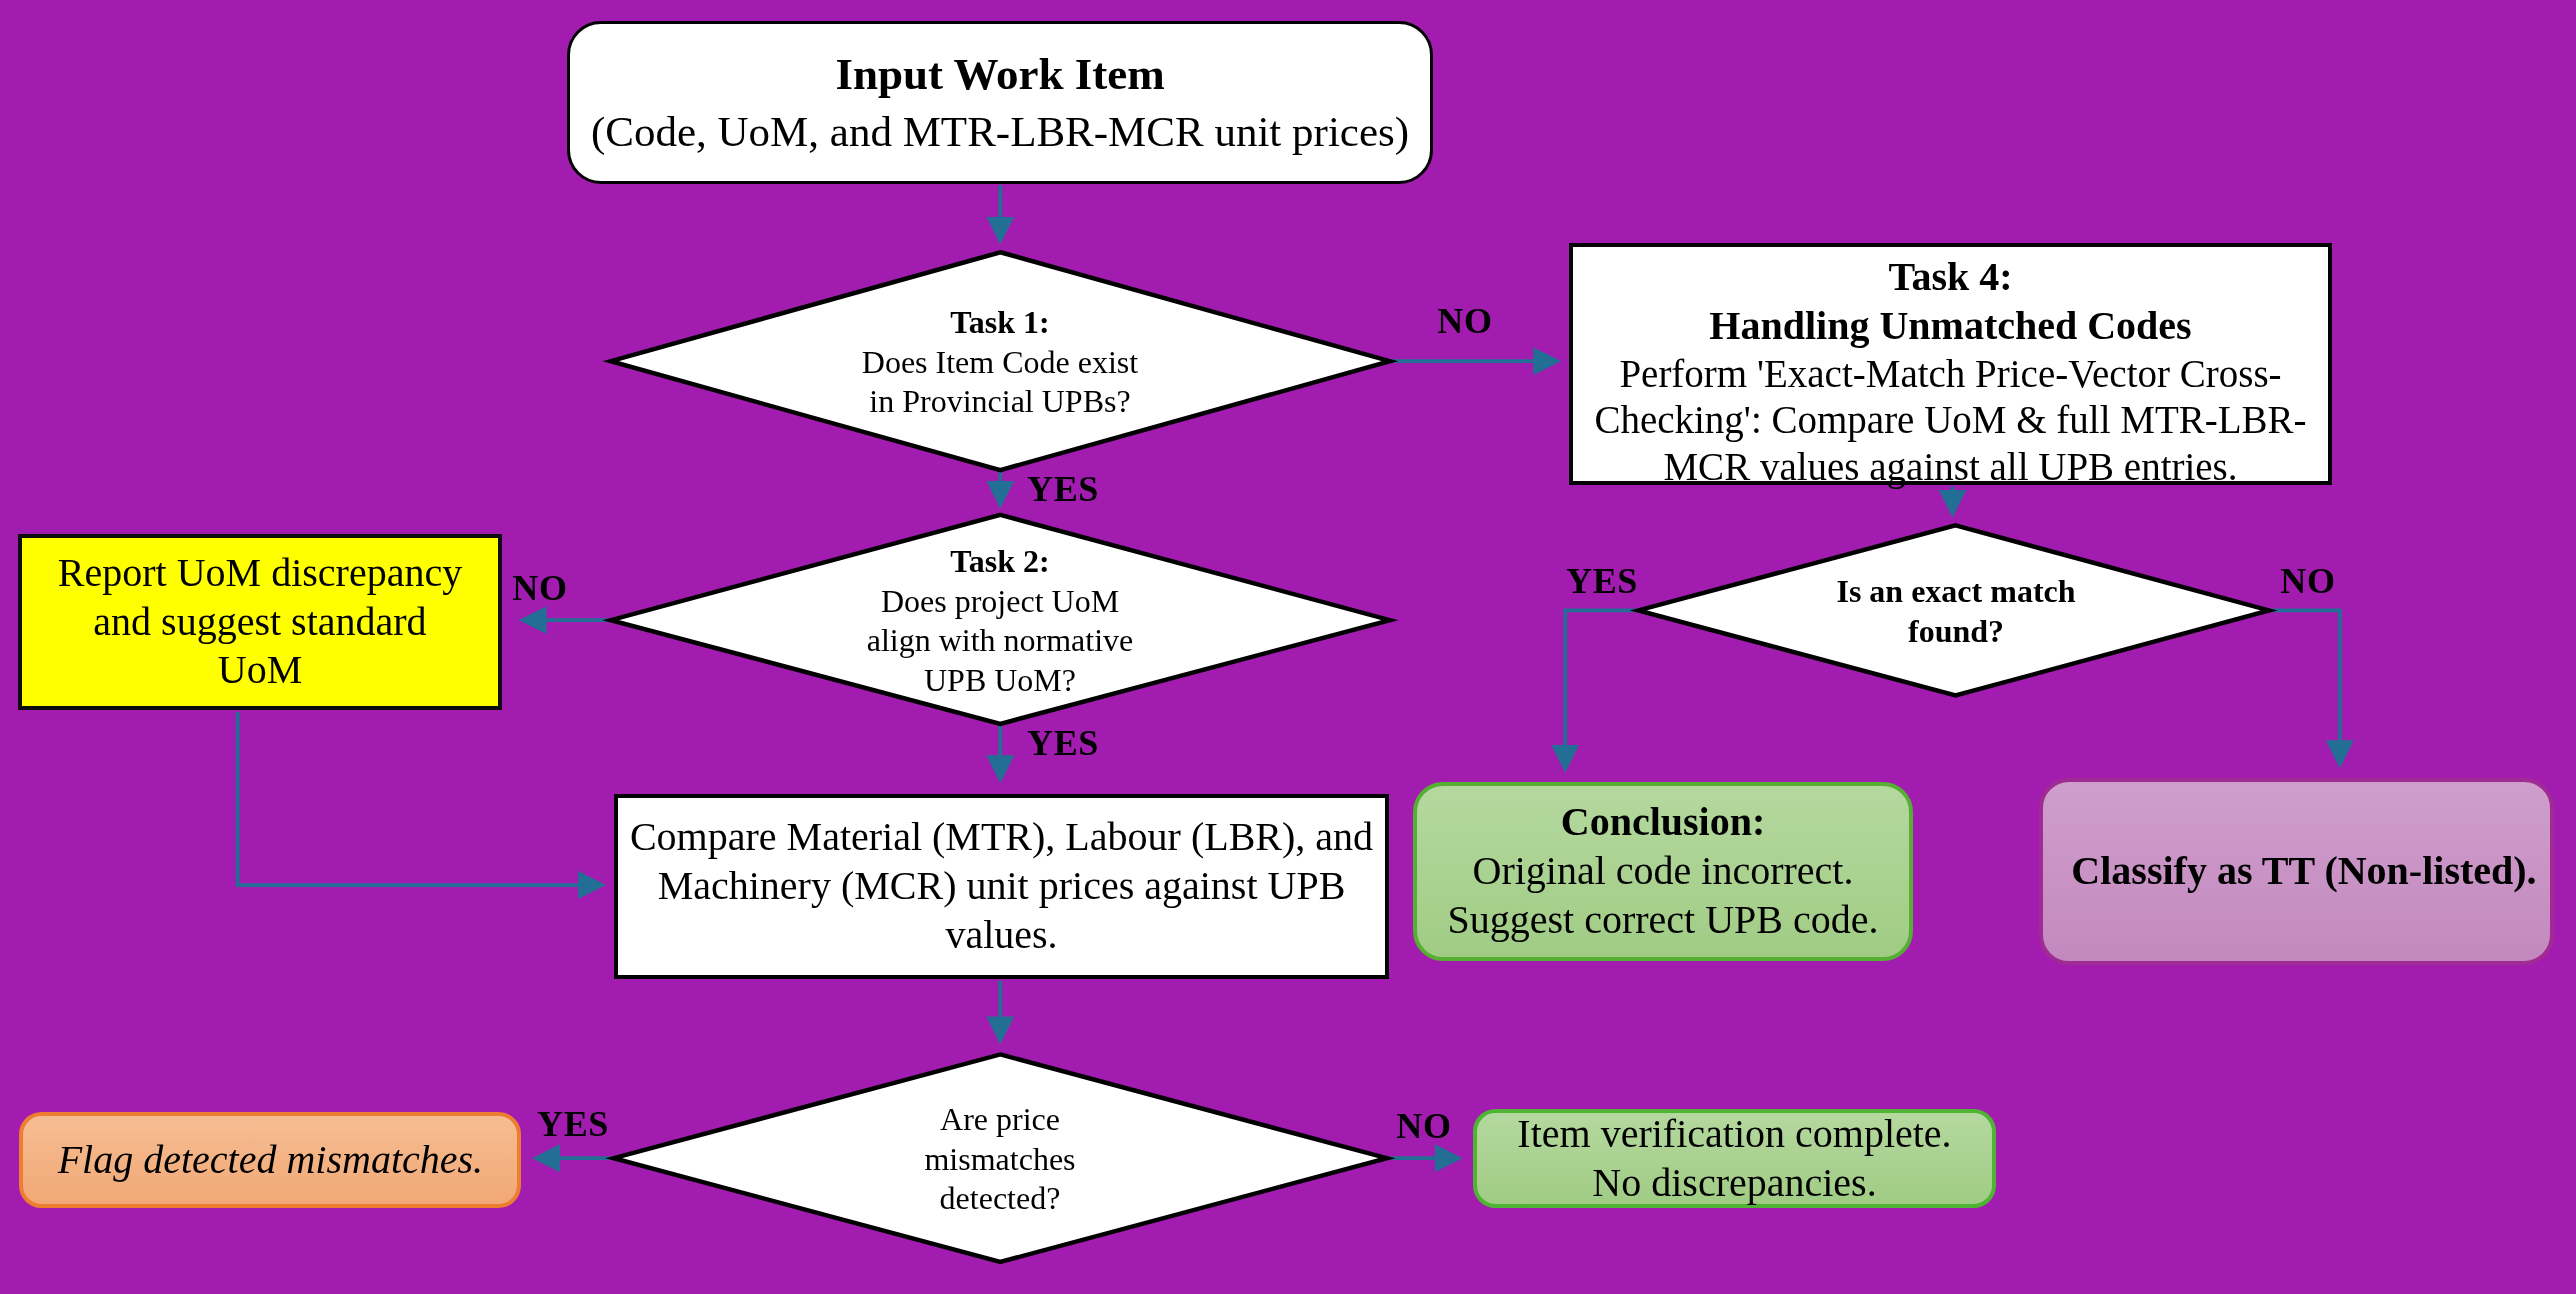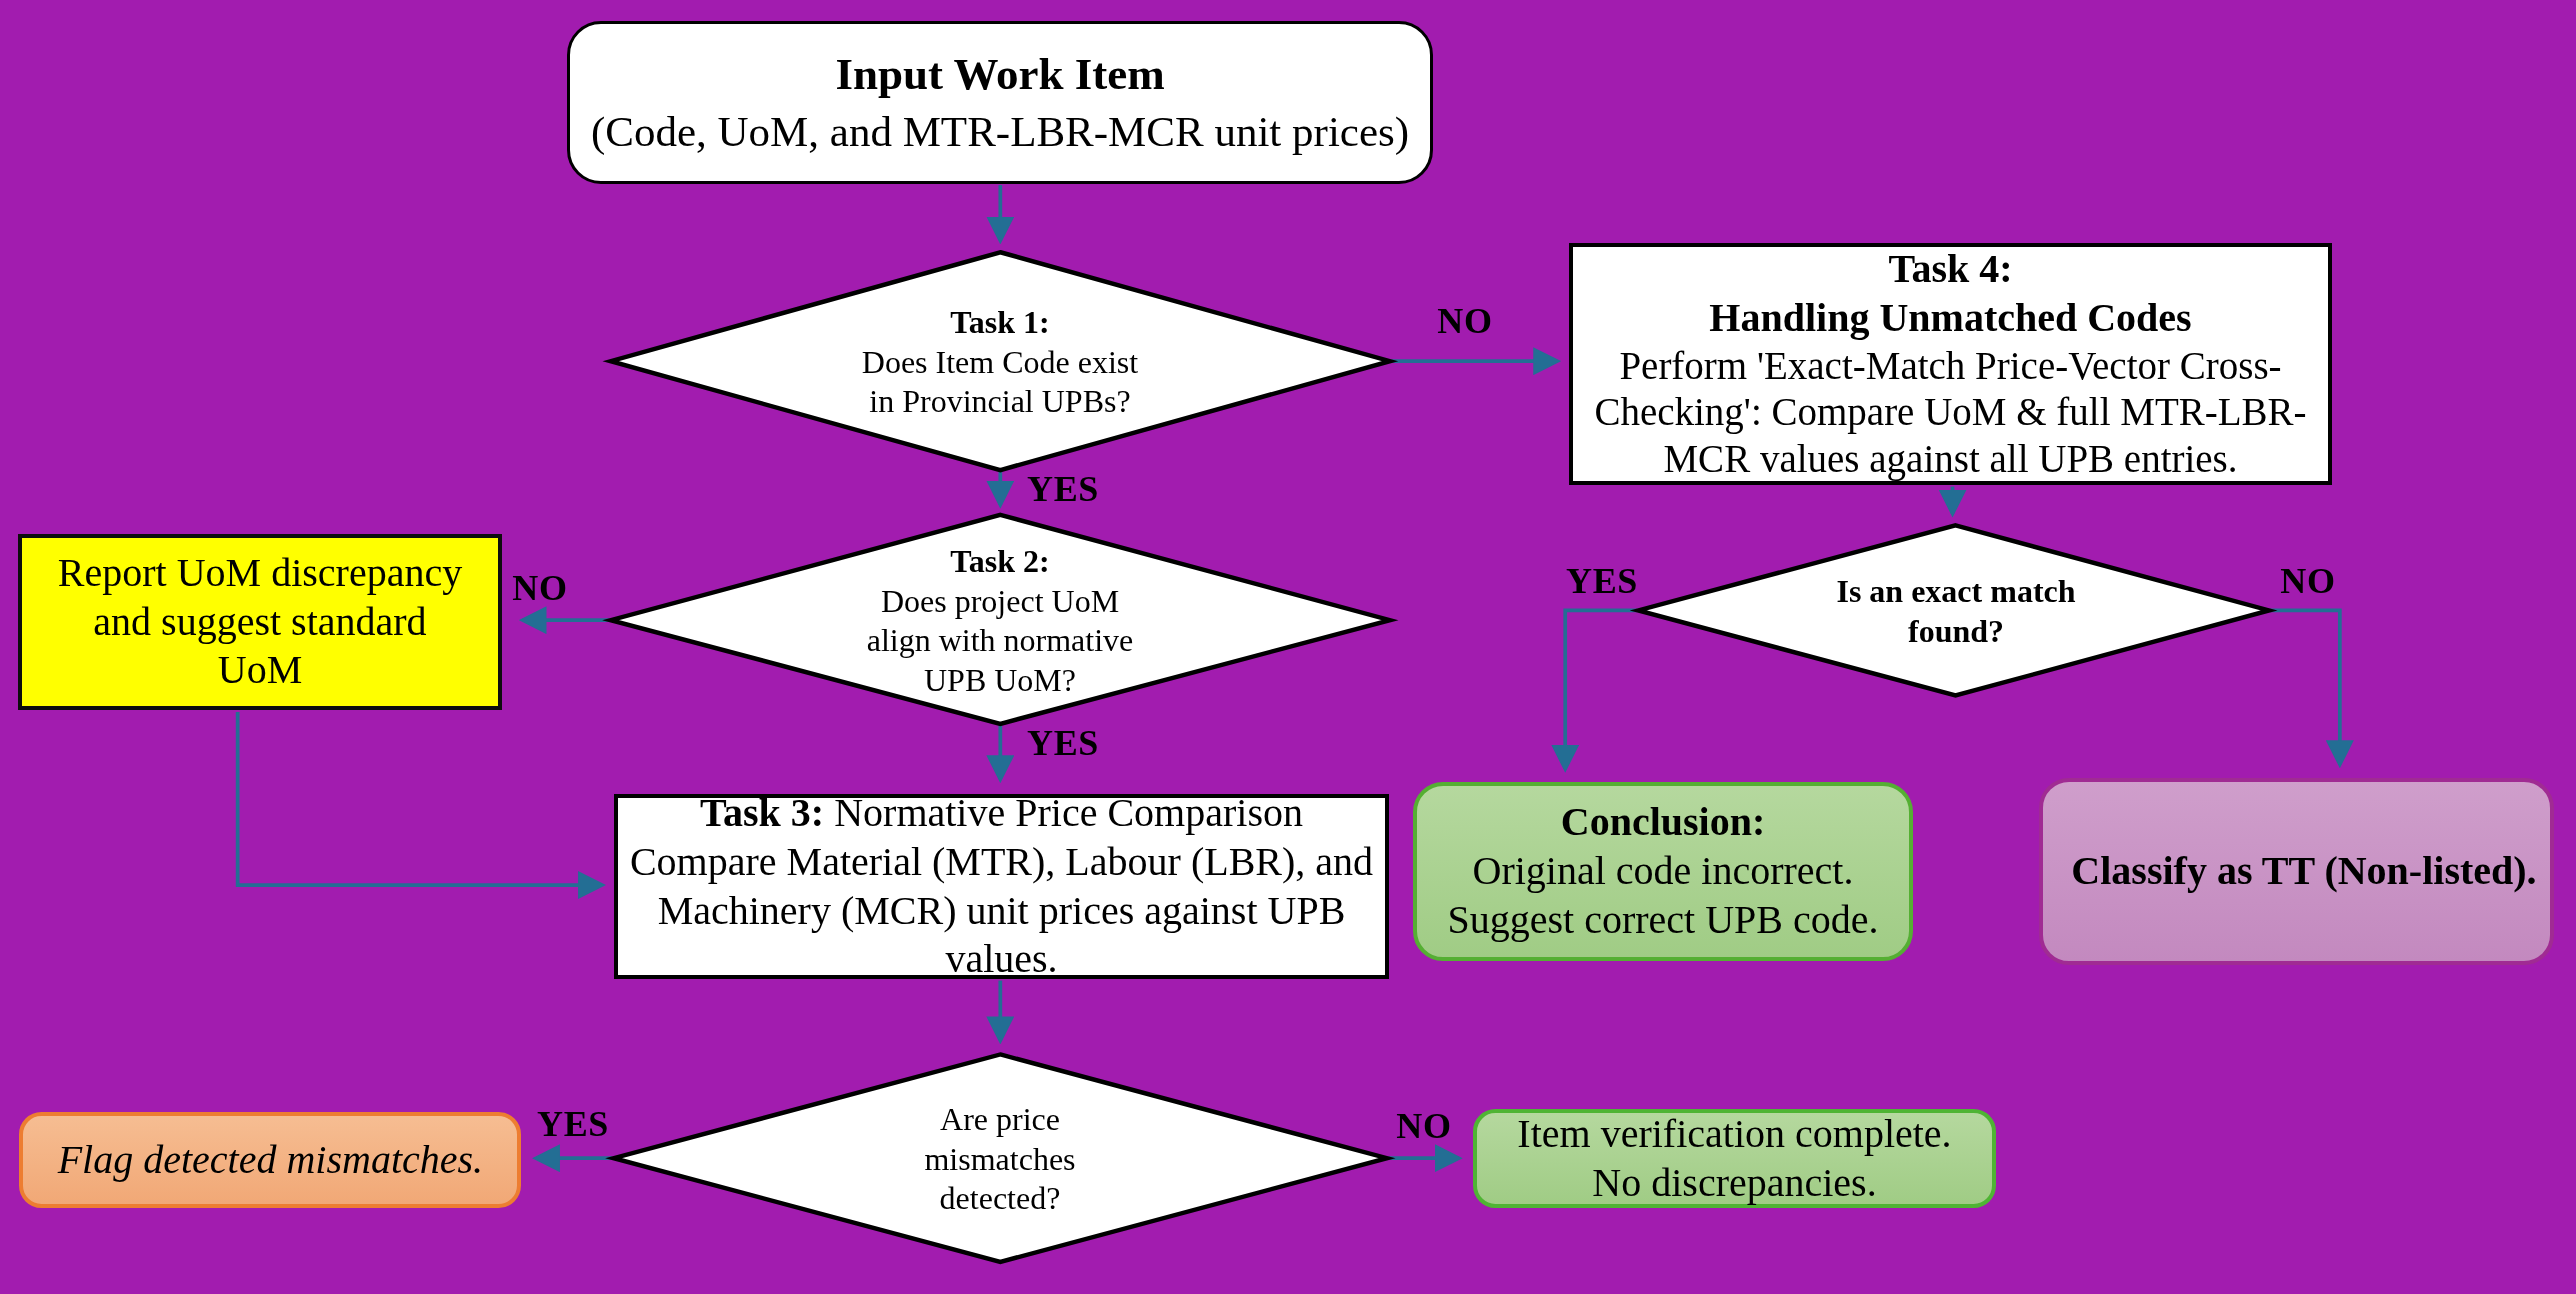--- a/index.html
+++ b/index.html
@@ -70,38 +70,35 @@
     <polygon points="1340,690 1862,831 1340,970 818,831" fill="#ffffff" stroke="#000000" stroke-width="6"></polygon>
     <polygon points="2620,704 3040,818 2620,932 2195,818" fill="#ffffff" stroke="#000000" stroke-width="6"></polygon>
     <polygon points="1340,1413 1858,1552 1340,1691 822,1552" fill="#ffffff" stroke="#000000" stroke-width="6"></polygon>
   </svg>
 
   <div class="node rounded-start" style="left:567px;top:21px;width:866px;height:163px;">
     <div class="start-line1">Input Work Item</div>
     <div class="start-line2">(Code, UoM, and MTR-LBR-MCR unit prices)</div>
   </div>
 
-  <div class="node rect" style="left:1569px;top:243px;width:763px;height:242px;padding:6px 10.5px;">
+  <div class="node rect" style="left:1569px;top:243px;width:763px;height:242px;padding:6px 10.5px;justify-content:space-between;">
     <div class="t-title">Task 4:</div>
     <div class="t-title">Handling Unmatched Codes</div>
     <div class="t-body-sm lines">Perform 'Exact-Match Price-Vector Cross-
 Checking': Compare UoM &amp; full MTR-LBR-
 MCR values against all UPB entries.</div>
   </div>
 
   <div class="node yellow" style="left:18px;top:534px;width:484px;height:176px;">
     <div class="t-body lines">Report UoM discrepancy
 and suggest standard
 UoM</div>
   </div>
 
   <div class="node rect" style="left:614px;top:794px;width:775px;height:185px;padding:4.5px 9px;">
-    <div class="t-body">
-      <span class="inline-title">Task 3:</span><span> Normative Price Comparison</span>
-    </div>
     <div class="t-body lines">Compare Material (MTR), Labour (LBR), and
 Machinery (MCR) unit prices against UPB
 values.</div>
   </div>
 
   <div class="node green" style="left:1413px;top:782px;width:500px;height:179px;">
     <div class="t-title">Conclusion:</div>
     <div class="t-body lines">Original code incorrect.
 Suggest correct UPB code.</div>
   </div>

